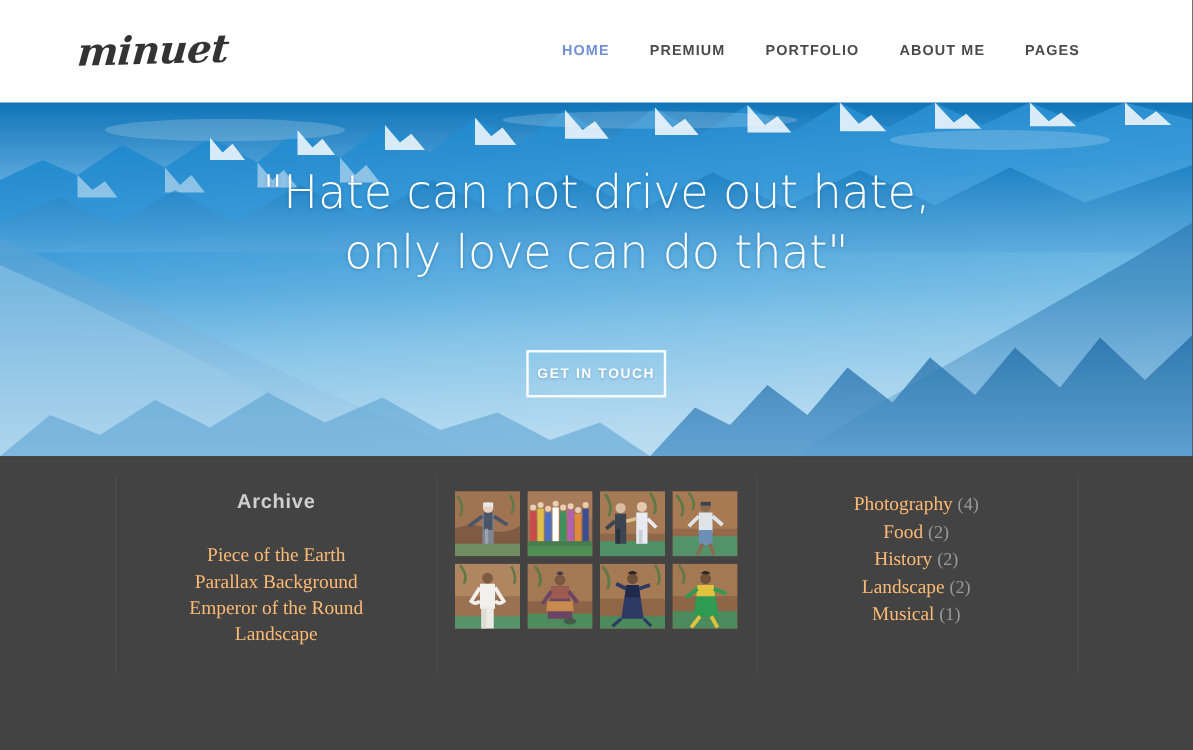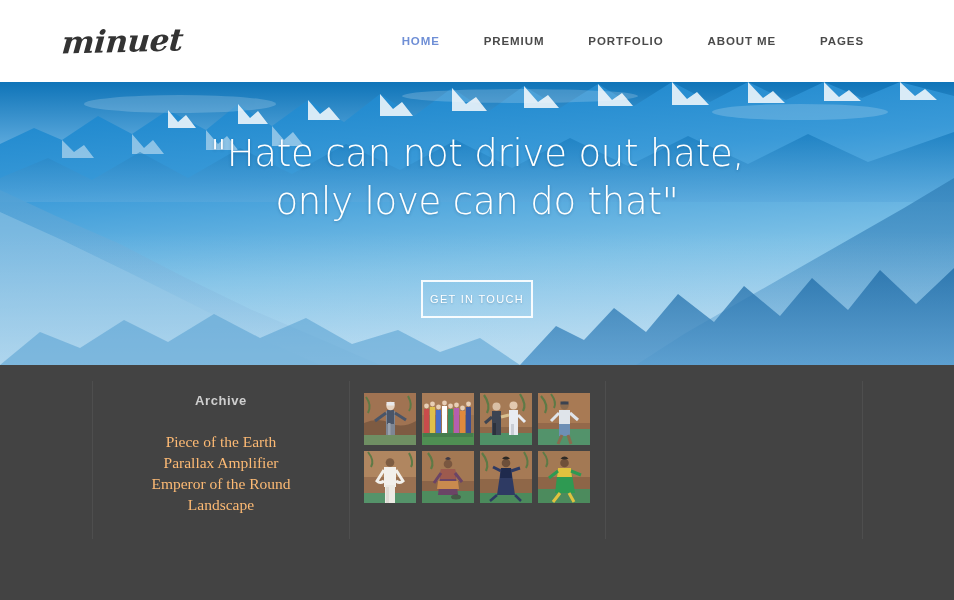--- a/index.html
+++ b/index.html
@@ -40,21 +40,21 @@
     letter-spacing: -0.5px;
     color: #333333;
     transform: skewX(-6deg) rotate(-1.5deg);
     line-height: 1;
     user-select: none;
   }
 
   .main-nav {
     display: flex;
     align-items: center;
-    gap: 44px;
+    gap: 32px;
     margin-right: 26px;
   }
 
   .nav-link {
     font-family: "Liberation Sans", sans-serif;
     font-size: 11.5px;
     font-weight: 700;
     letter-spacing: 0.9px;
     color: #4a4a4a;
     text-decoration: none;
@@ -99,21 +99,21 @@
 
   .hero-cta {
     margin-top: 53px;
     display: inline-block;
     padding: 12px 7px 11px;
     border: 2px solid rgba(255,255,255,0.92);
     background: transparent;
     color: #ffffff;
     font-family: "Liberation Sans", sans-serif;
     font-size: 11px;
-    font-weight: 400;
+    font-weight: 700;
     letter-spacing: 1.3px;
     text-transform: uppercase;
     text-decoration: none;
     cursor: pointer;
     line-height: 1;
     text-shadow: 0 1px 2px rgba(10,60,100,0.25);
   }
 
   
   .site-footer {
@@ -145,21 +145,21 @@
   .widget {
     flex: 0 0 256px;
     text-align: center;
     padding: 0 6px;
   }
   .widget.spacer-l { flex: 0 0 93px; }
   .widget.spacer-r { flex: 0 0 93px; }
 
   .widget-title {
     font-family: "Liberation Sans", sans-serif;
-    font-size: 13px;
+    font-size: 16px;
     font-weight: 700;
     letter-spacing: 0.6px;
     color: #cfcfcf;
     margin-bottom: 23px;
   }
 
   .widget-list { list-style: none; }
 
   .widget-list li {
     font-family: "Liberation Serif", serif;
@@ -315,21 +315,21 @@
       <div class="vline v2"></div>
       <div class="vline v3"></div>
       <div class="vline v4"></div>
 
       <div class="widget spacer-l"></div>
 
       <div class="widget">
         <div class="widget-title">Archive</div>
         <ul class="widget-list">
           <li><a href="#">Piece of the Earth</a></li>
-          <li><a href="#">Parallax Amplifier</a></li>
+          <li><a href="#">Parallax Background</a></li>
           <li><a href="#">Emperor of the Round</a></li>
           <li><a href="#">Landscape</a></li>
         </ul>
       </div>
 
       <div class="widget">
         <div class="flickr-grid">
 
           <a class="thumb" href="#">
             <svg viewBox="0 0 52 52" aria-hidden="true">
@@ -474,19 +474,41 @@
               <path d="M22.5 7.5 q4 -4 8 0 q-4 2 -8 0" fill="#2f2b26"></path>
               <path d="M20 20 L11 27 M33 20 L43 24" stroke="#2e9a52" stroke-width="3"></path>
               <path d="M22 42 L15 51 M31 42 L36 51" stroke="#e0c23f" stroke-width="3"></path>
             </svg>
           </a>
 
         </div>
       </div>
 
       <div class="widget">
+        <ul class="widget-list">
+          <li>
+            <a href="#">Photography</a>
+            <span class="label-count">(4)</span>
+          </li>
+          <li>
+            <a href="#">Food</a>
+            <span class="label-count">(2)</span>
+          </li>
+          <li>
+            <a href="#">History</a>
+            <span class="label-count">(2)</span>
+          </li>
+          <li>
+            <a href="#">Landscape</a>
+            <span class="label-count">(2)</span>
+          </li>
+          <li>
+            <a href="#">Musical</a>
+            <span class="label-count">(1)</span>
+          </li>
+        </ul>
       </div>
 
       <div class="widget spacer-r"></div>
     </div>
   </footer>
 
 </div>
 
 </body></html>

